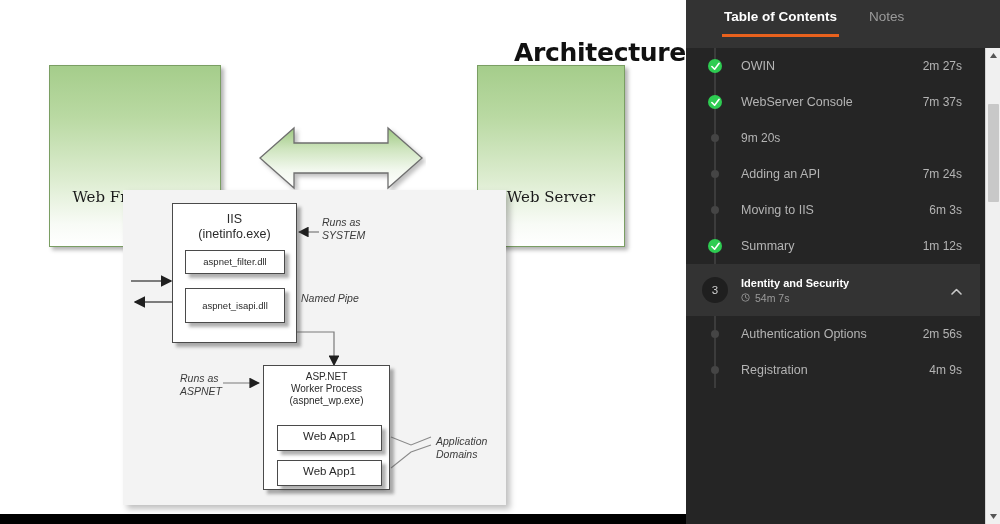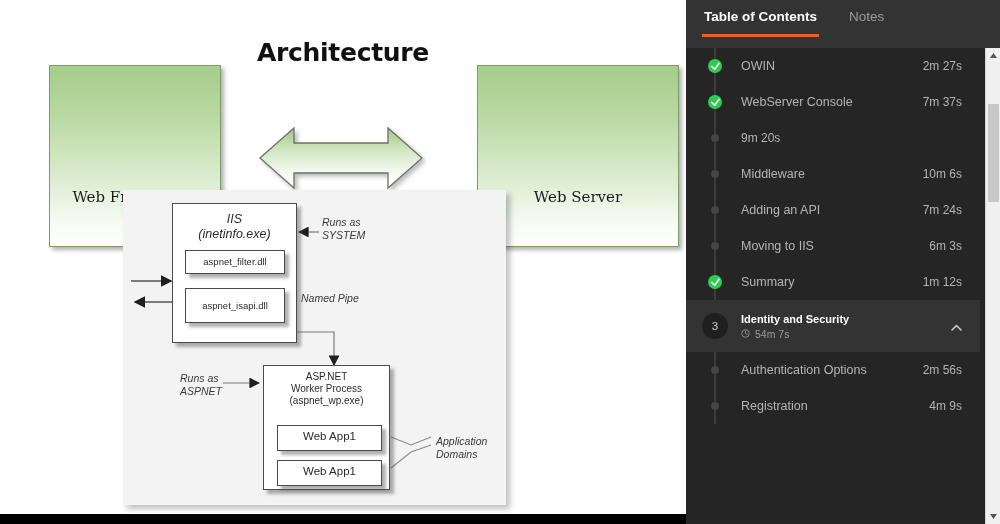--- a/index.html
+++ b/index.html
@@ -27,21 +27,21 @@
   }
   .video-bottom-bar {
     position: absolute; left: 0; bottom: 0;
     width: 686px; height: 10px; background: #000;
   }
 
   .slide-title {
     position: absolute;
     left: 0; top: 38px;
     width: 686px;
-    text-align: center;
+    text-align: right;
     font-size: 25px;
     font-weight: bold;
     color: #111;
     letter-spacing: -0.3px;
     font-family: "DejaVu Sans", sans-serif;
   }
 
   
   .gbox {
     position: absolute;
@@ -53,21 +53,21 @@
     position: absolute;
     left: 0; right: 0;
     top: 82px;
     text-align: center;
     font-size: 15px;
     color: #1a1a1a;
     font-family: "DejaVu Serif", serif;
     margin-top: 40px;
   }
   #box-webframework { left: 49px; top: 65px; width: 172px; height: 182px; }
-  #box-webserver   { left: 477px; top: 65px; width: 202px; height: 182px; text-decoration: underline; }
+  #box-webserver   { left: 477px; top: 65px; width: 148px; height: 182px; text-decoration: underline; }
 
   .arrow-wrap { position: absolute; left: 256px; top: 122px; width: 170px; height: 72px; }
   .arrow-wrap svg { display: block; width: 170px; height: 72px; }
 
   
   .diagram {
     position: absolute;
     left: 123px; top: 190px;
     width: 383px; height: 315px;
     background: #f3f3f3;
@@ -123,21 +123,21 @@
     position: relative;
     width: 314px; height: 524px;
     background: #252525;
     display: flex; flex-direction: column;
   }
   .tabbar {
     position: relative;
     height: 48px; flex: none;
     background: #333333;
     display: flex; align-items: center;
-    padding-left: 16px;
+    padding-left: 36px;
   }
   .tab {
     position: relative;
     font-size: 13.5px;
     color: #9b9b9b;
     margin-right: 28px;
     padding: 0 2px 15px 2px;
     cursor: pointer;
   }
   .tab.active { color: #ffffff; font-weight: bold; }
@@ -293,21 +293,21 @@
 
           <path d="M159,142 L211,142 L211,175" stroke="#7a7a7a" stroke-width="1.2" fill="none" marker-end="url(#ah)"></path>
 
           <line x1="100" y1="193" x2="136" y2="193" stroke="#7a7a7a" stroke-width="1.2" marker-end="url(#ah)"></line>
 
           <path d="M268,247 L288,255 L308,247" stroke="#8a8a8a" stroke-width="1.1" fill="none"></path>
           <path d="M268,278 L288,262 L308,255" stroke="#8a8a8a" stroke-width="1.1" fill="none"></path>
         </svg>
 
         <div class="dbox" style="left:49px; top:13px; width:125px; height:140px;"></div>
-        <div class="dlabel" style="left:49px; top:22px; width:125px; font-size:12.5px;font-style:italic;">
+        <div class="dlabel" style="left:49px; top:22px; width:125px; font-size:12.5px;">
           <span>IIS</span><br>
           <span>(inetinfo.exe)</span>
         </div>
 
         <div class="dbox" style="left:62px; top:60px; width:100px; height:24px;"></div>
         <div class="dlabel" style="left:62px; top:66px; width:100px; font-size:9.5px;">aspnet_filter.dll</div>
 
         <div class="dbox" style="left:62px; top:98px; width:100px; height:35px;"></div>
         <div class="dlabel" style="left:62px; top:110px; width:100px; font-size:9.5px;">aspnet_isapi.dll</div>
 
@@ -368,25 +368,20 @@
               <svg width="9" height="9" viewBox="0 0 10 10" style="position:absolute;left:2.5px;top:2.5px;">
                 <path d="M1,5 L4,8 L9,1.5" stroke="#ffffff" stroke-width="1.8" fill="none" stroke-linecap="round" stroke-linejoin="round"></path>
               </svg>
             </div>
             <div class="title">WebServer Console</div>
             <div class="dur">7m 37s</div>
           </div>
           <div class="toc-item">
             <div class="marker plain"></div>
             <div class="dur">9m 20s</div>
-          </div>
-          <div class="toc-item">
-            <div class="marker plain"></div>
-            <div class="title">Middleware</div>
-            <div class="dur">10m 6s</div>
           </div>
           <div class="toc-item">
             <div class="marker plain"></div>
             <div class="title">Adding an API</div>
             <div class="dur">7m 24s</div>
           </div>
           <div class="toc-item">
             <div class="marker plain"></div>
             <div class="title">Moving to IIS</div>
             <div class="dur">6m 3s</div>

